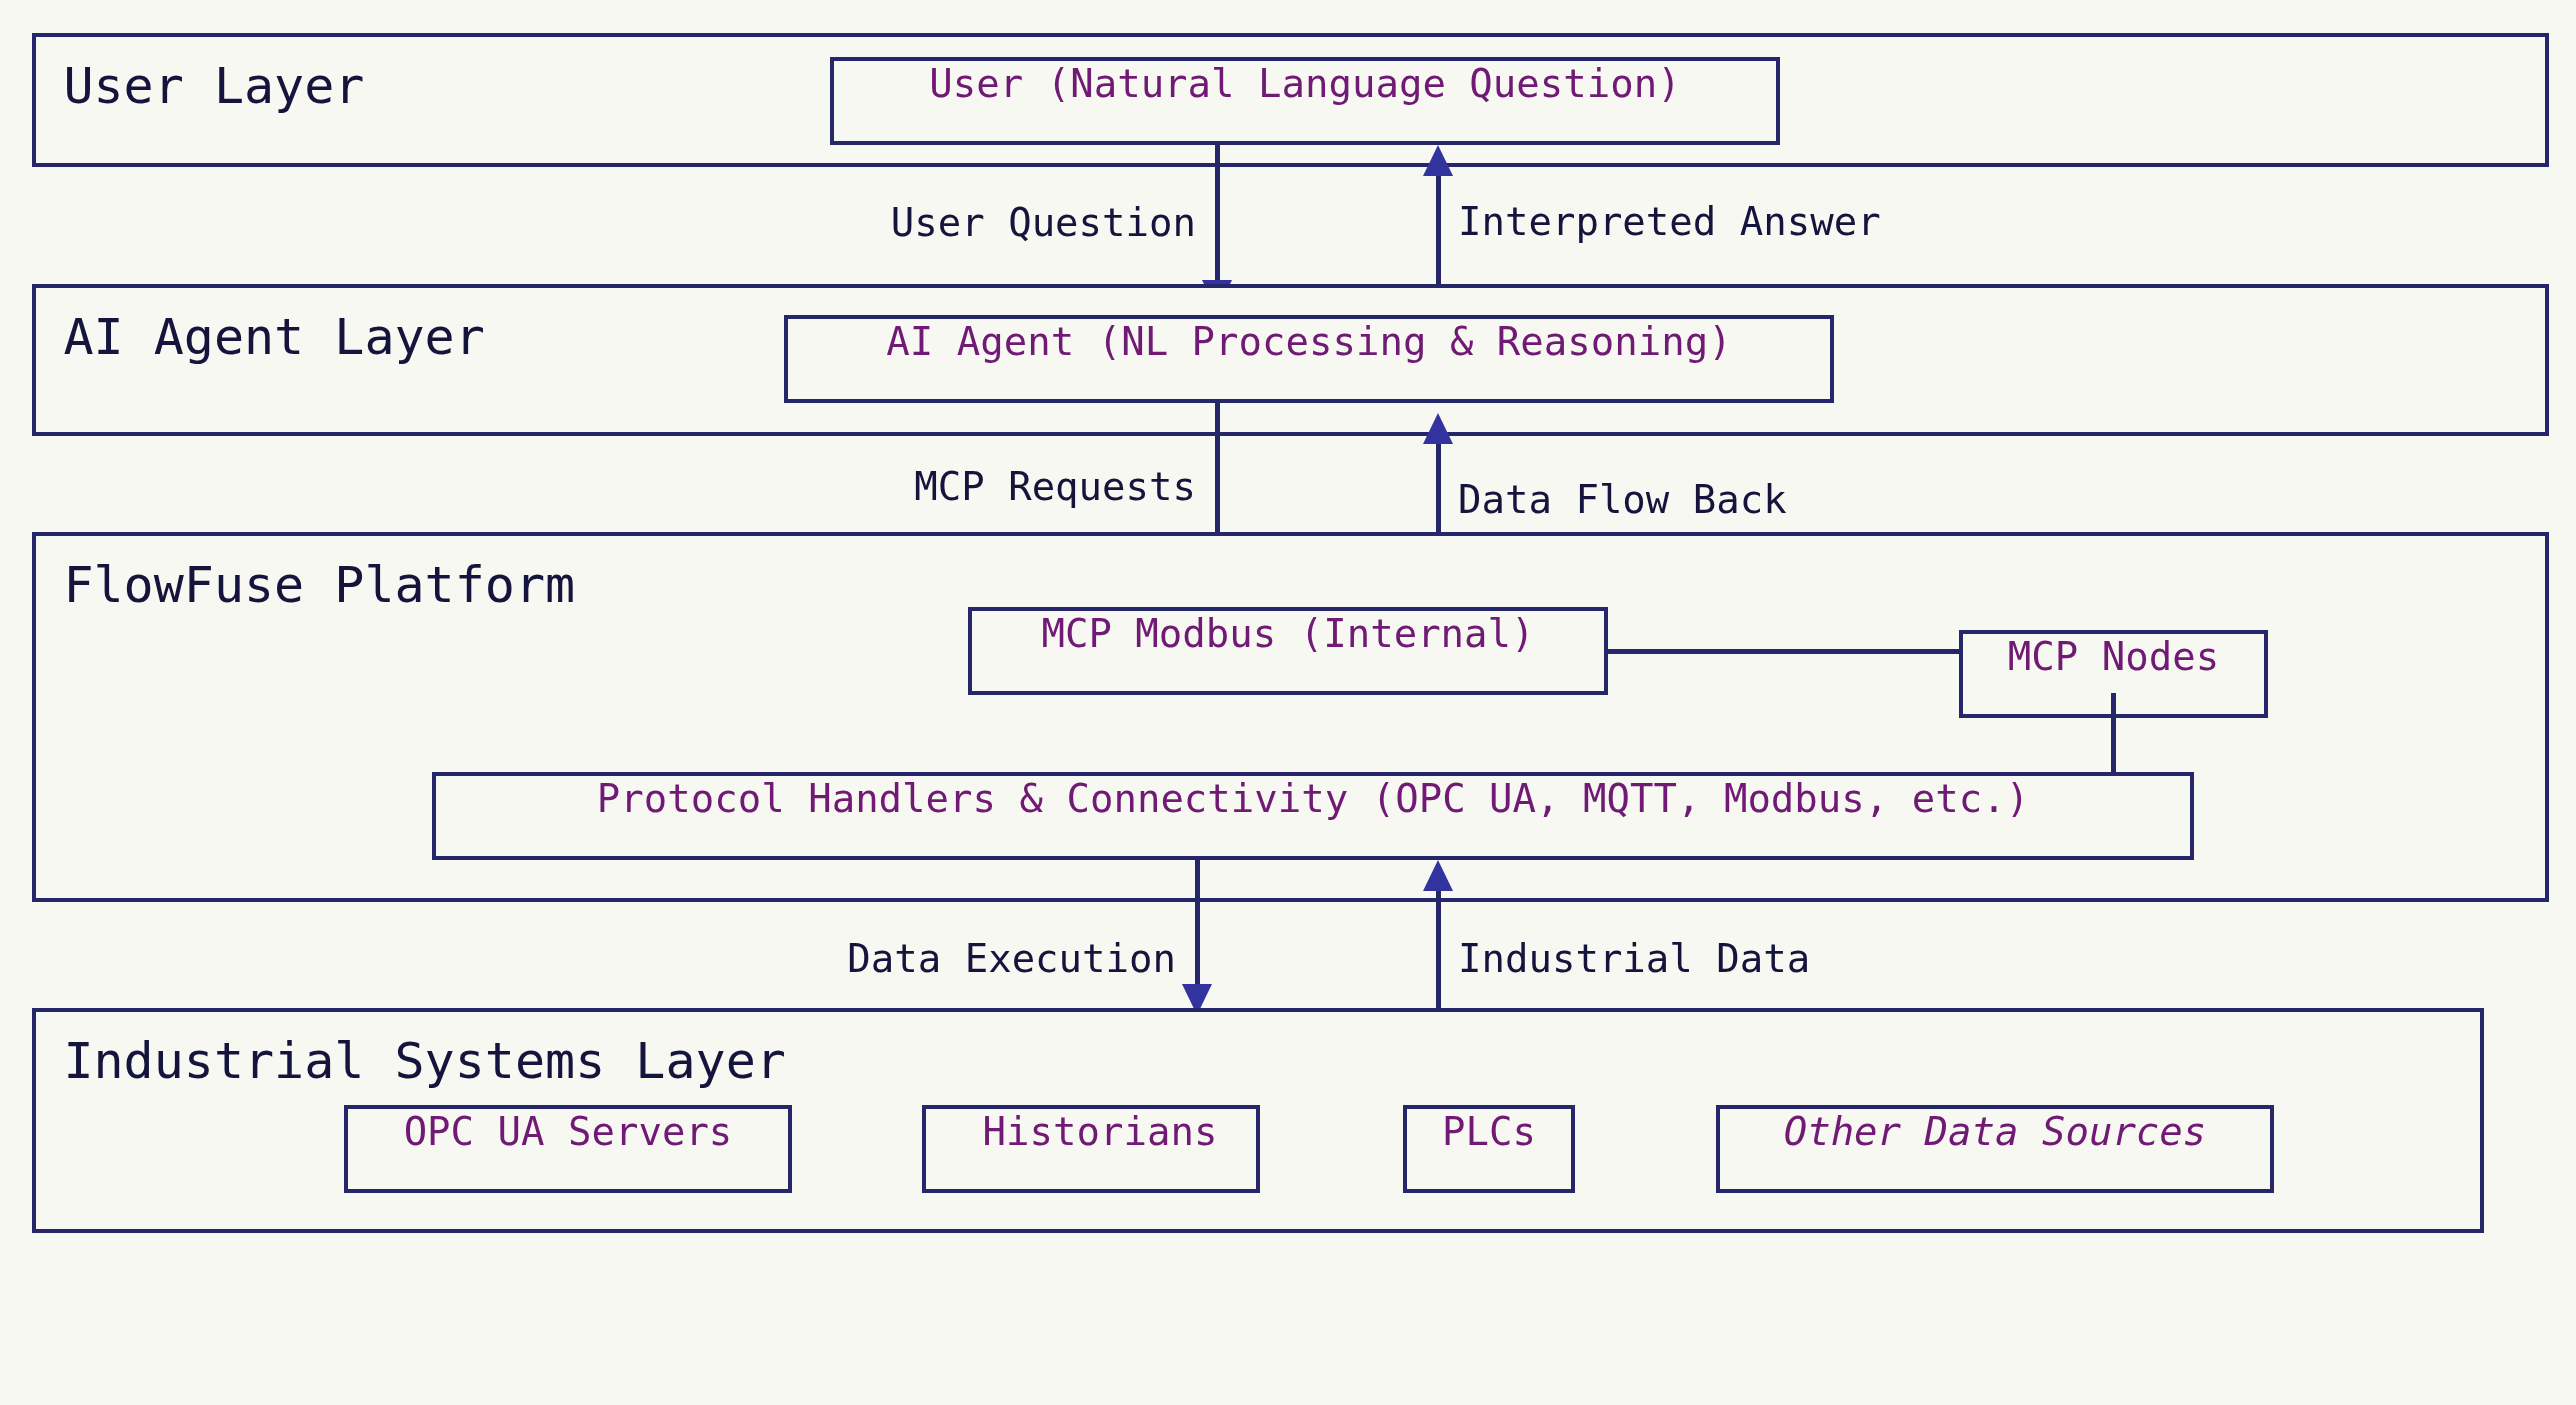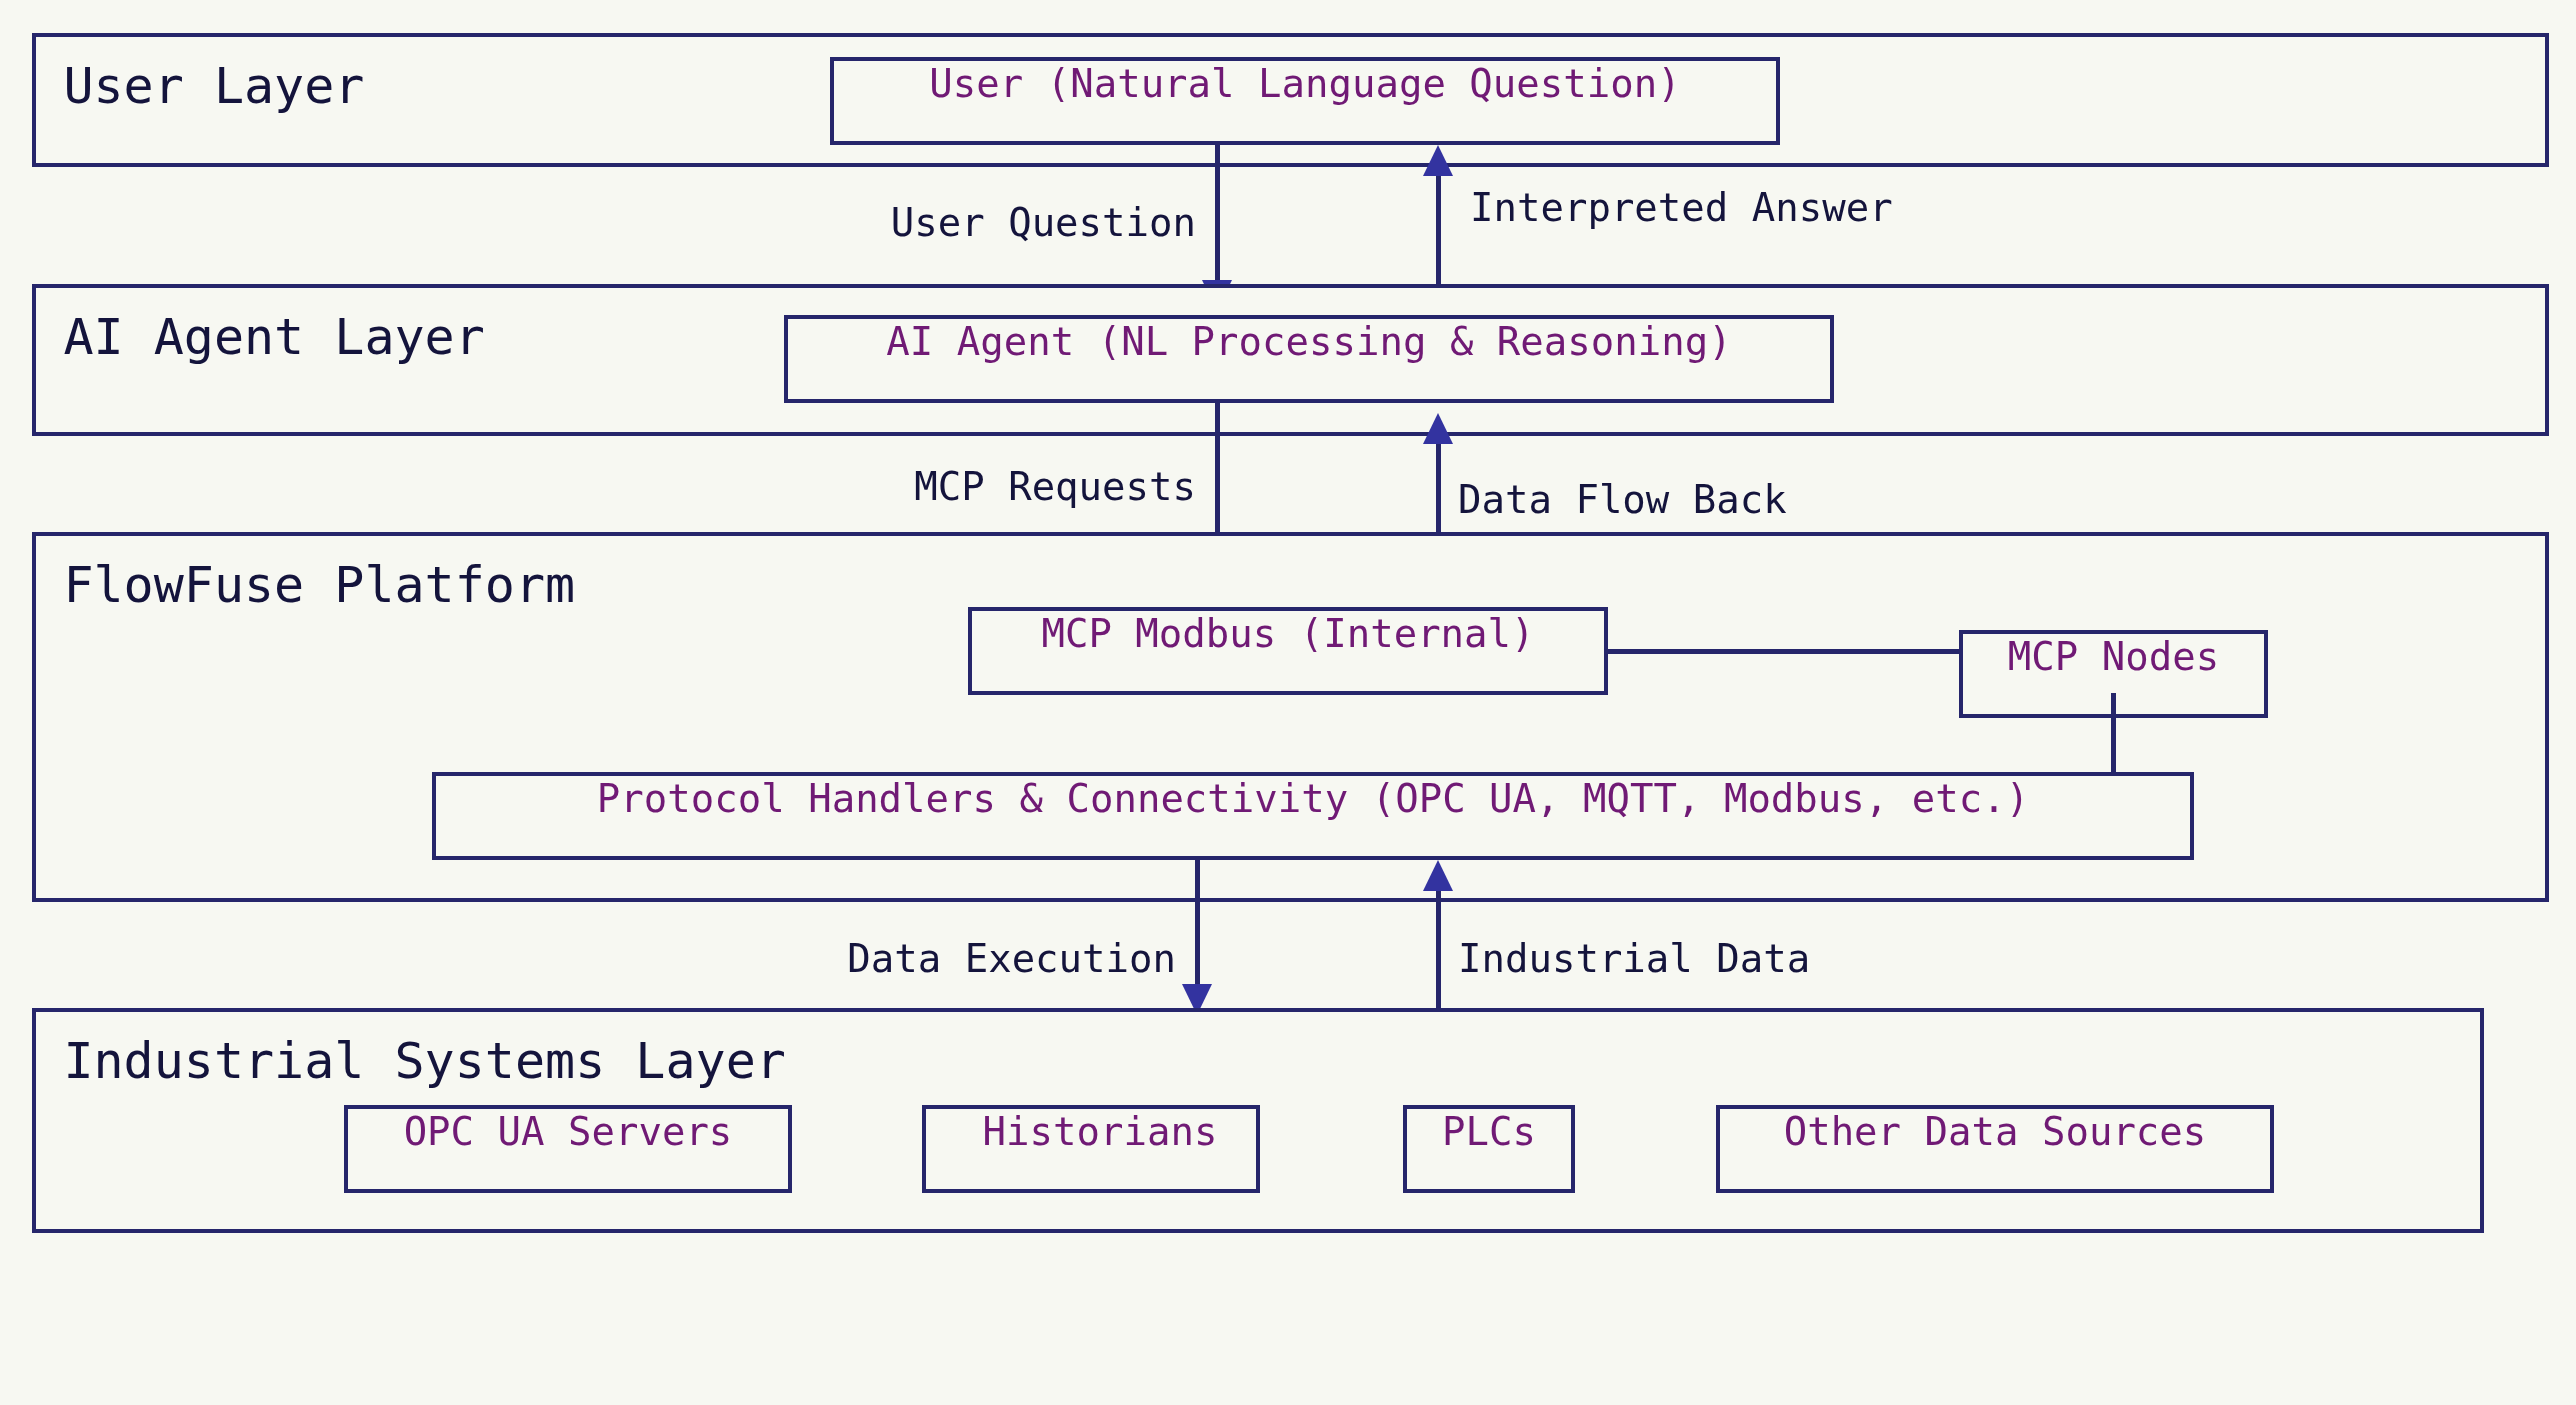--- a/index.html
+++ b/index.html
@@ -101,21 +101,21 @@
   <div class="node" style="left:830px; top:57px; width:950px; height:88px;">
     <span>User (Natural Language Question)</span>
   </div>
 
   <div class="vline" style="left:1215px; top:145px; height:159px;"></div>
   <div class="arrow-down" style="left:1202px; top:280px;"></div>
   <div class="edge-label right-align" style="left:739px; top:203px; width:457px;">User Question</div>
 
   <div class="vline" style="left:1436px; top:174px; height:234px;"></div>
   <div class="arrow-up" style="left:1423px; top:145px;"></div>
-  <div class="edge-label" style="left:1458px; top:188px;margin-left:12px;">Interpreted Answer</div>
+  <div class="edge-label" style="left:1458px; top:202px;">Interpreted Answer</div>
 
   <div class="layer" style="left:32px; top:284px; width:2517px; height:152px;">
     <div class="layer-title">AI Agent Layer</div>
   </div>
 
   <div class="node" style="left:784px; top:315px; width:1050px; height:88px;">
     <span>AI Agent (NL Processing &amp; Reasoning)</span>
   </div>
 
   <div class="vline" style="left:1215px; top:403px; height:199px;"></div>
@@ -163,18 +163,18 @@
   </div>
 
   <div class="node" style="left:922px; top:1105px; width:338px; height:88px;padding-left:38px;">
     <span>Historians</span>
   </div>
 
   <div class="node" style="left:1403px; top:1105px; width:172px; height:88px;">
     <span>PLCs</span>
   </div>
 
-  <div class="node" style="left:1716px; top:1105px; width:558px; height:88px;">
+  <div class="node" style="left:1716px; top:1105px; width:558px; height:88px;font-style:italic;">
     <span>Other Data Sources</span>
   </div>
 
 </div>
 
 
 </body></html>

